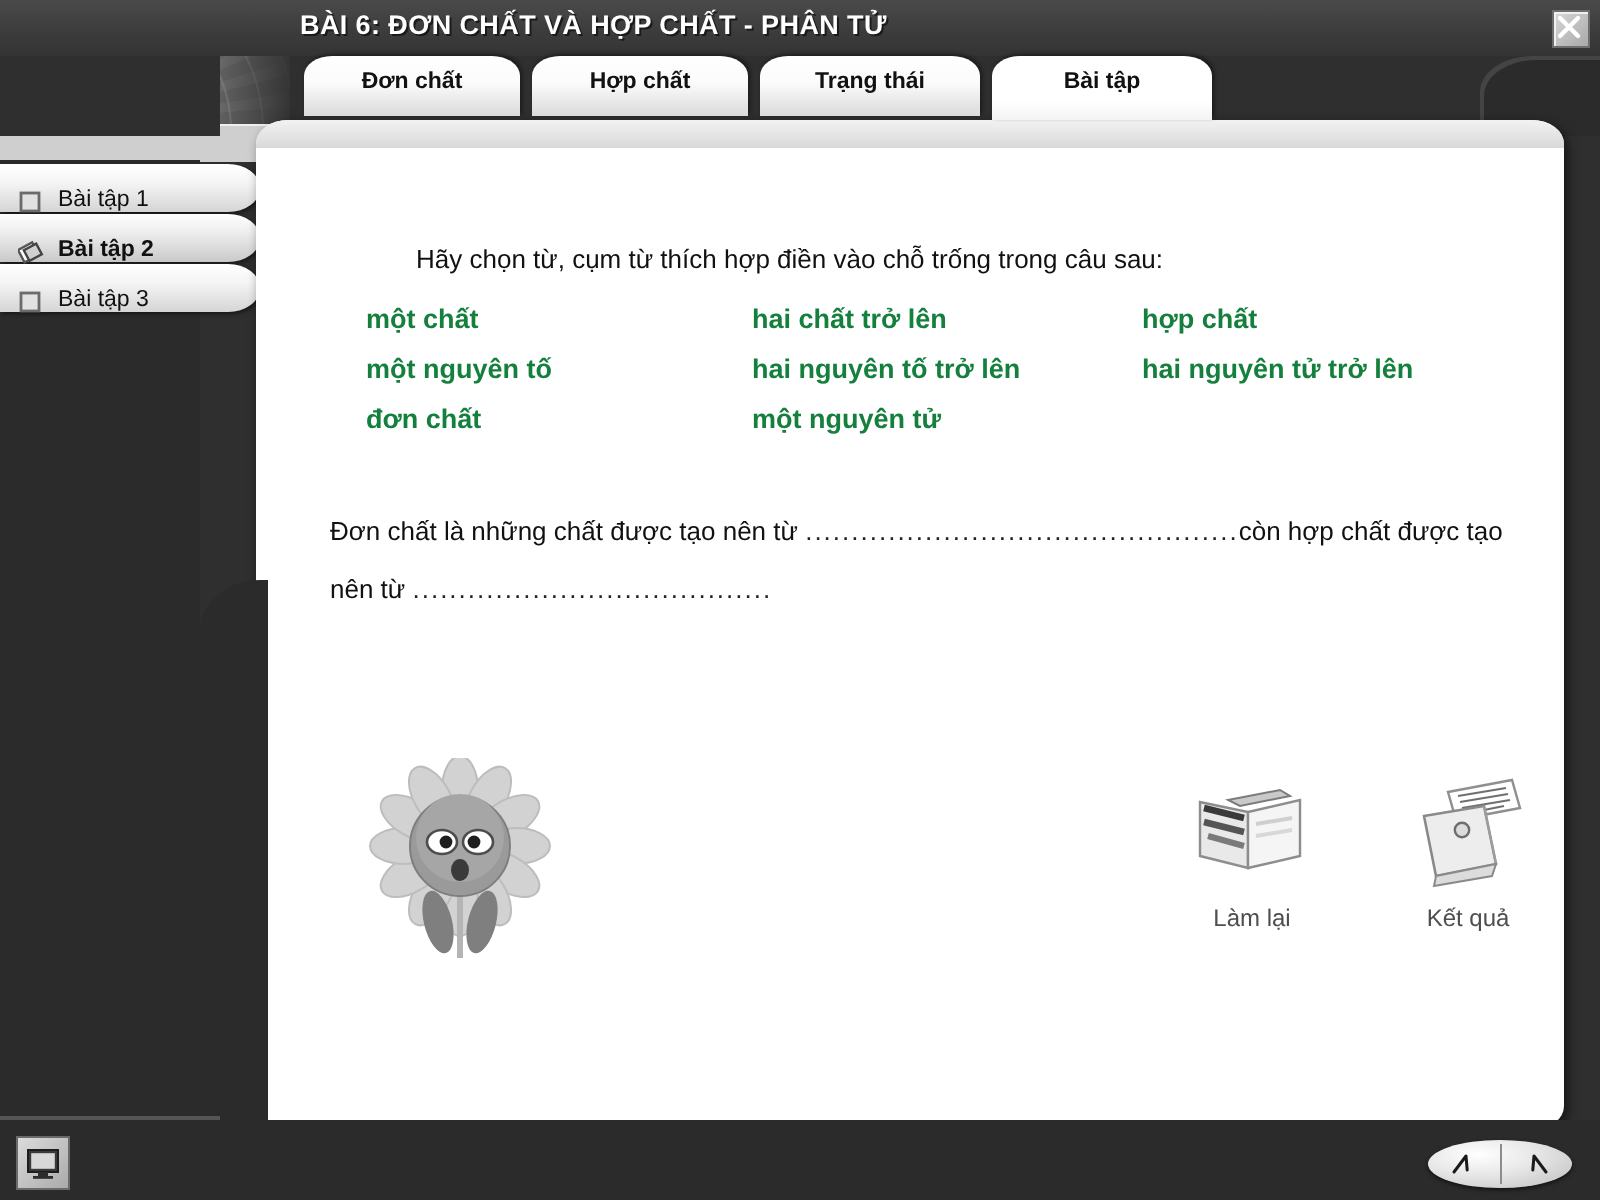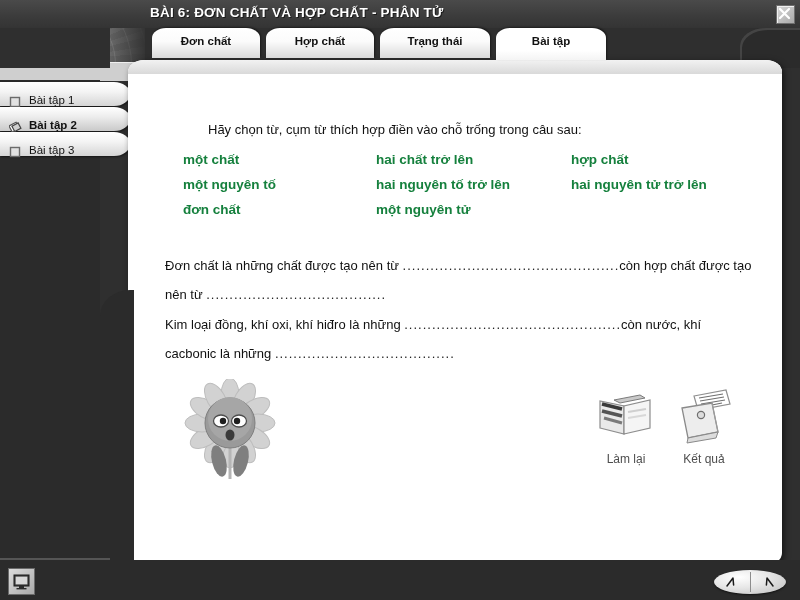--- a/index.html
+++ b/index.html
@@ -200,21 +200,21 @@
 
   
   .mascot { position:absolute; left:47px; top:305px; width:110px; height:110px; }
 
   
   .actions { position:absolute; left:460px; top:310px; width:170px; height:100px; }
   .action {
     position:absolute; top:0; width:76px; text-align:center; cursor:pointer;
   }
   .action.a0 { left:0px; }
-  .action.a1 { left:78px; }
+  .action.a1 { left:108px; }
   .action .glyph { height:64px; }
   .action .alabel {
     margin-top:4px; font-size:12px; color:#4e4e4e;
     white-space:nowrap;
   }
 
   
   .bottom-bar {
     position:absolute; left:0; bottom:0; width:800px; height:40px;
     background:#2b2b2b;
@@ -338,24 +338,20 @@
           <span class="bank-cell c1">một nguyên tử</span>
           <span class="bank-cell c2"></span>
         </div>
       </div>
 
       <div class="fillpara p1">
         <span>Đơn chất là những chất được tạo nên từ </span><span class="blank">...............................................</span><span>còn hợp chất</span>
         <span>được tạo nên từ </span><span class="blank">.......................................</span>
       </div>
 
-      <div class="fillpara p2">
-        <span>Kim loại đồng, khí oxi, khí hiđro là những </span><span class="blank">...............................................</span><span>còn nước, khí</span>
-        <span>cacbonic là những </span><span class="blank">.......................................</span>
-      </div>
 
       <div class="mascot">
         <svg width="110" height="110" viewBox="0 0 110 110" aria-hidden="true">
           <g fill="#d2d2d2" stroke="#bdbdbd" stroke-width="1">
             <ellipse cx="55" cy="16" rx="9" ry="17"></ellipse>
             <ellipse cx="55" cy="16" rx="9" ry="17" transform="rotate(30 55 44)"></ellipse>
             <ellipse cx="55" cy="16" rx="9" ry="17" transform="rotate(60 55 44)"></ellipse>
             <ellipse cx="55" cy="16" rx="9" ry="17" transform="rotate(90 55 44)"></ellipse>
             <ellipse cx="55" cy="16" rx="9" ry="17" transform="rotate(120 55 44)"></ellipse>
             <ellipse cx="55" cy="16" rx="9" ry="17" transform="rotate(150 55 44)"></ellipse>

